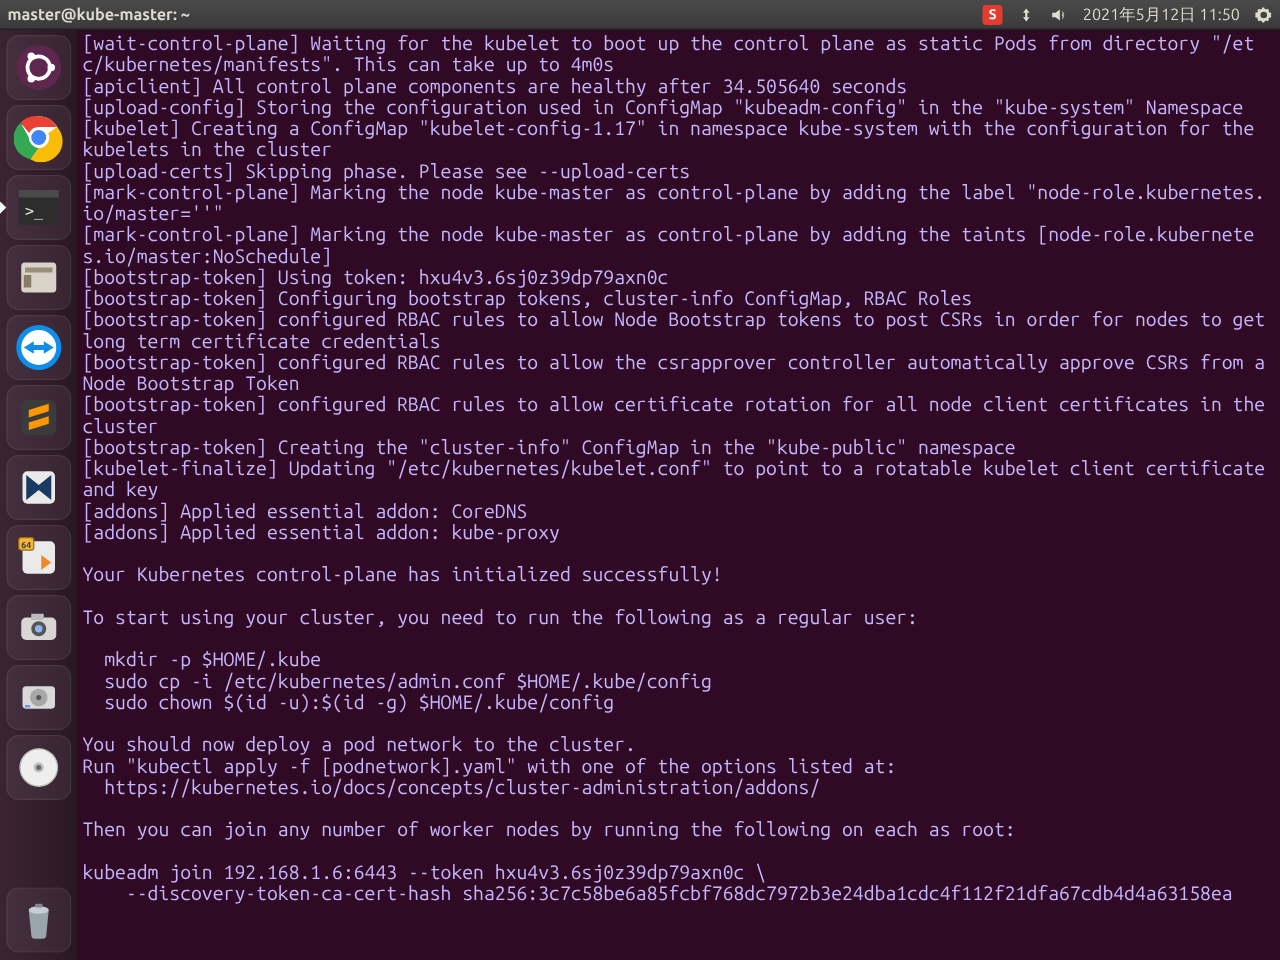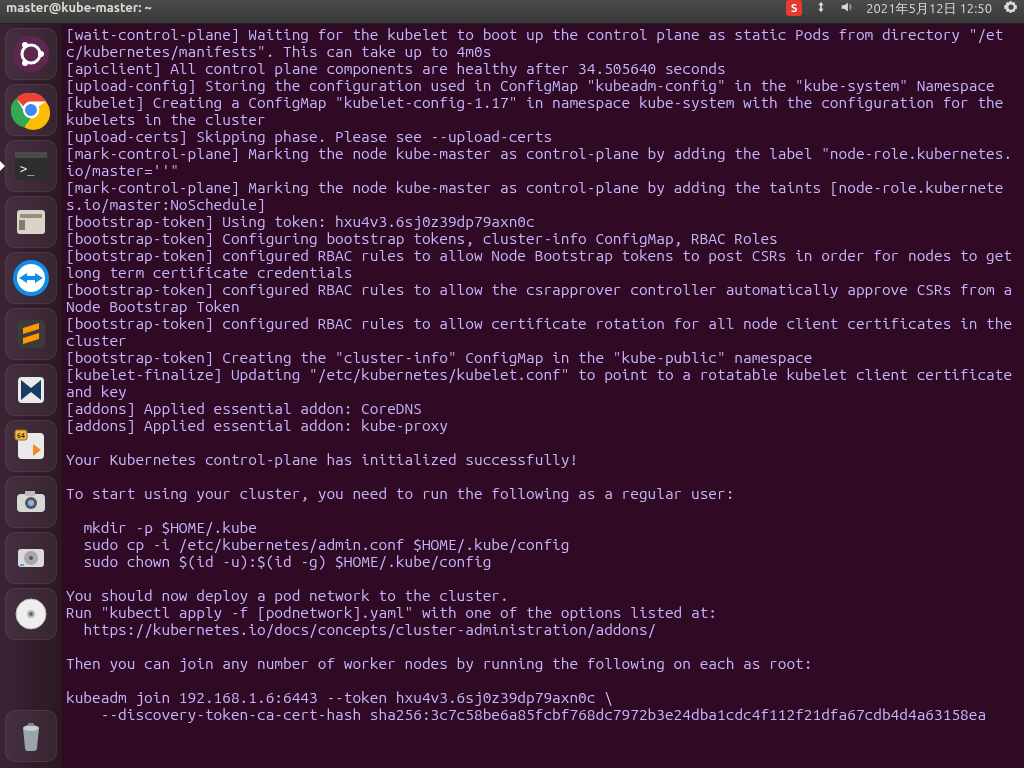--- a/index.html
+++ b/index.html
@@ -12,21 +12,21 @@
     position: relative;
   }
   .topbar {
     position: absolute;
     top: 0; left: 0; right: 0;
     height: 24px;
     background: linear-gradient(to bottom, #4a4a4a, #3a3a3a);
     color: #dfdbd2;
     font-size: 13px;
     display: flex;
-    align-items: flex-start;
+    align-items: center;
     padding: 0 6px;
     border-bottom: 1px solid #222;
   }
   .topbar .title { font-weight: bold; flex: 0 0 auto; }
   .topbar .spacer { flex: 1; }
   .topbar .ind { margin-left: 12px; display: inline-flex; align-items: center; gap: 4px; }
   .ind-icon { display:inline-block; width:14px; height:14px; }
   .launcher {
     position: absolute;
     top: 24px; left: 0; bottom: 0;
@@ -82,21 +82,21 @@
   <span class="ind">
     <svg class="ind-icon" viewBox="0 0 16 16">
         <path fill="#dfdbd2" d="M8 2l3 4H9v4h2l-3 4-3-4h2V6H5z"></path>
       </svg>
   </span>
   <span class="ind">
     <svg class="ind-icon" viewBox="0 0 16 16">
         <path fill="#dfdbd2" d="M2 6h3l4-3v10l-4-3H2zM11 4a5 5 0 010 8v-1a4 4 0 000-6zM11 6a3 3 0 010 4V6z"></path>
       </svg>
   </span>
-  <span class="ind">2021年5月12日 12:50</span>
+  <span class="ind">2021年5月12日 11:50</span>
   <span class="ind">
     <svg class="ind-icon" viewBox="0 0 16 16">
         <path fill="#dfdbd2" d="M8 5a3 3 0 100 6 3 3 0 000-6zm6 3l1 .6-.7 1.8-1.2-.2a5 5 0 01-.8 1.3l.5 1.1-1.5 1.2-1-.7a5 5 0 01-1.5.5l-.3 1.2H6.5l-.3-1.2a5 5 0 01-1.5-.5l-1 .7-1.5-1.2.5-1.1a5 5 0 01-.8-1.3l-1.2.2L0 8.6 1 8l-1-.6.7-1.8 1.2.2a5 5 0 01.8-1.3L2.2 3.4 3.7 2.2l1 .7A5 5 0 016.2 2.4L6.5 1.2h2l.3 1.2a5 5 0 011.5.5l1-.7 1.5 1.2-.5 1.1a5 5 0 01.8 1.3l1.2-.2.7 1.8z"></path>
       </svg>
   </span>
 </div>
 
 <div class="launcher">
   <div class="launch-item">
     <svg class="icon-svg" viewBox="0 0 40 40">

